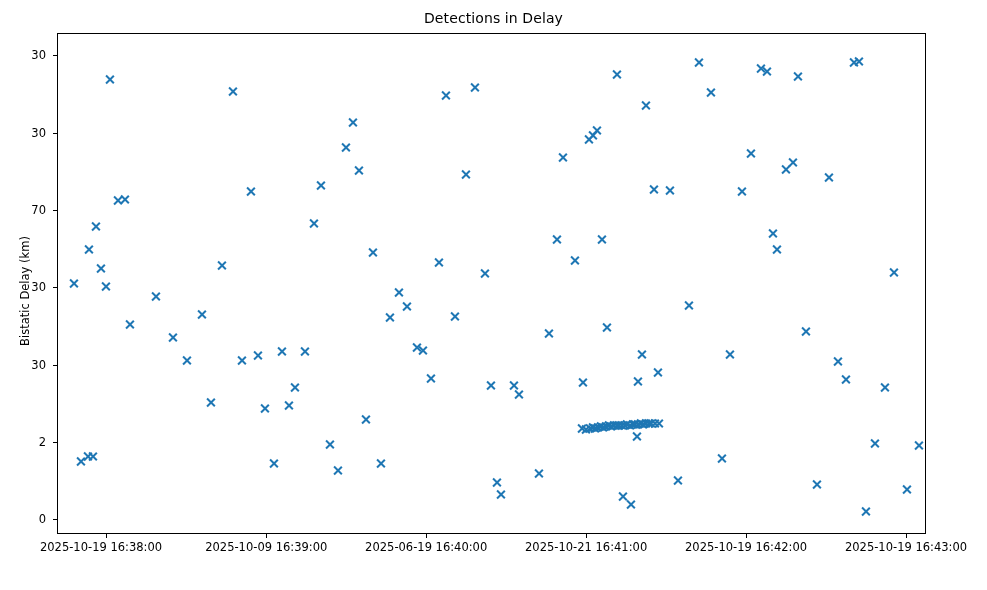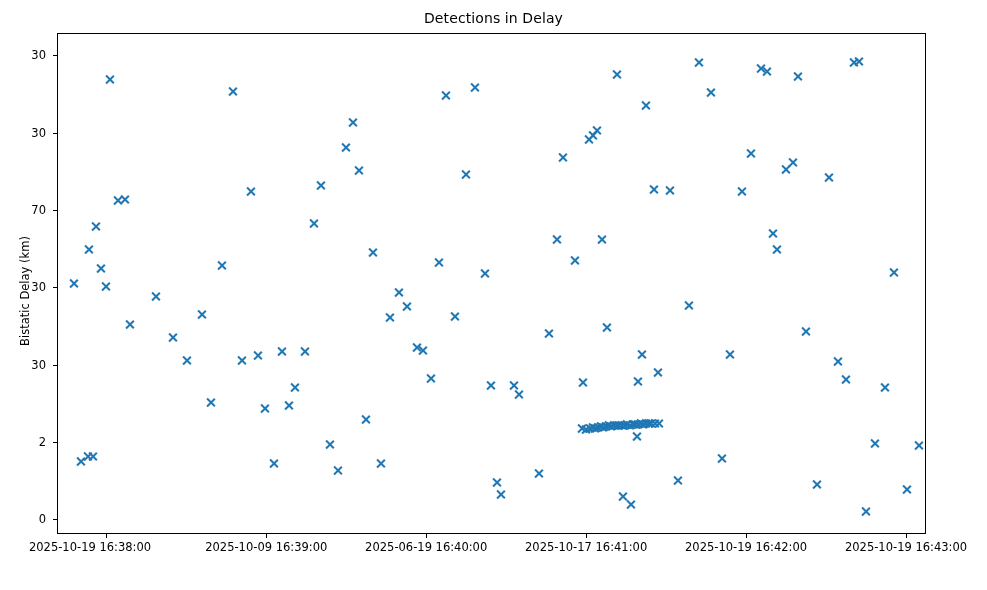--- a/index.html
+++ b/index.html
@@ -265,27 +265,27 @@
         <div class="marker" style="left: 826.35px; top: 353.33px;"></div>
         <div class="marker" style="left: 835.68px; top: 238.9px;"></div>
         <div class="marker" style="left: 849.01px; top: 455.38px;"></div>
         <div class="marker" style="left: 861px; top: 411.31px;"></div>
         <div class="marker" style="left: 871.67px; top: 380.39px;"></div>
       </div>
   </div>
 
   <div id="tick-layer">
       <div class="tick-x" style="left: 106.31px;"></div>
-      <div class="ticklabel-x" style="left: 90px;">2025-10-19 16:38:00</div>
+      <div class="ticklabel-x" style="left: 101px;">2025-10-19 16:38:00</div>
       <div class="tick-x" style="left: 266.25px;"></div>
       <div class="ticklabel-x" style="left: 266.25px;">2025-10-09 16:39:00</div>
       <div class="tick-x" style="left: 426.19px;"></div>
       <div class="ticklabel-x" style="left: 426.19px;">2025-06-19 16:40:00</div>
       <div class="tick-x" style="left: 586.13px;"></div>
-      <div class="ticklabel-x" style="left: 586.13px;">2025-10-17 16:41:00</div>
+      <div class="ticklabel-x" style="left: 586.13px;">2025-10-21 16:41:00</div>
       <div class="tick-x" style="left: 746.07px;"></div>
       <div class="ticklabel-x" style="left: 746.07px;">2025-10-19 16:42:00</div>
       <div class="tick-x" style="left: 906.01px;"></div>
       <div class="ticklabel-x" style="left: 906.01px;">2025-10-19 16:43:00</div>
       <div class="tick-y" style="top: 519.31px;"></div>
       <div class="ticklabel-y" style="top: 519.31px;">0</div>
       <div class="tick-y" style="top: 442px;"></div>
       <div class="ticklabel-y" style="top: 442px;">2</div>
       <div class="tick-y" style="top: 364.68px;"></div>
       <div class="ticklabel-y" style="top: 364.68px;">30</div>

